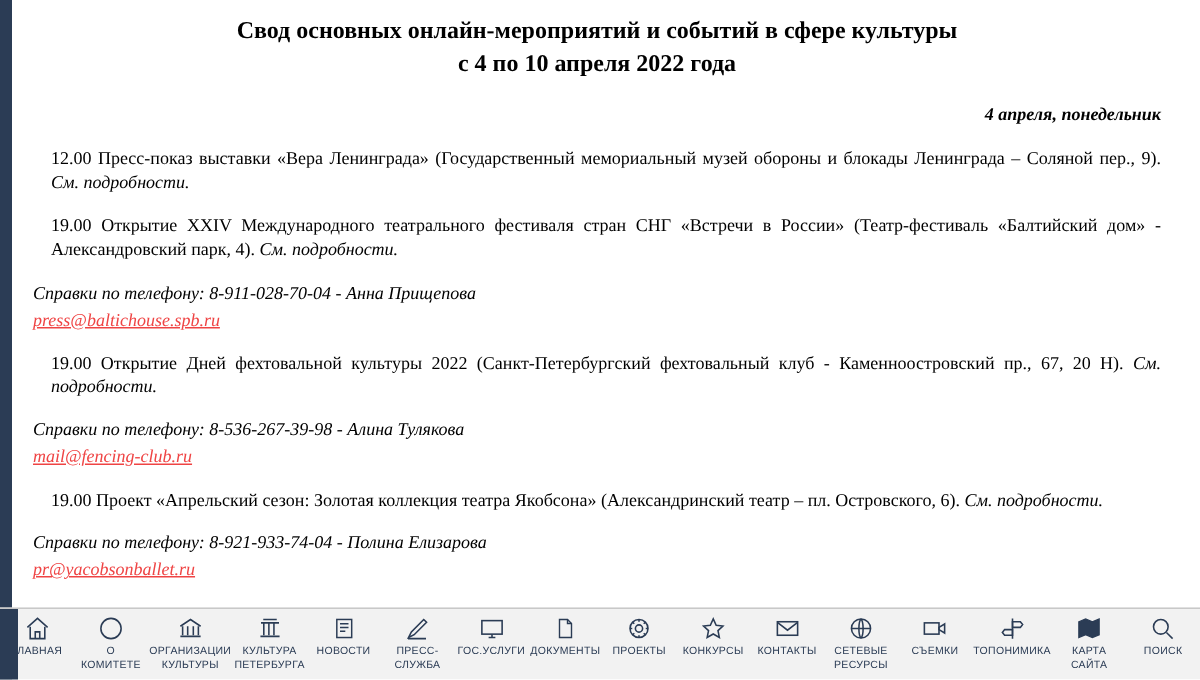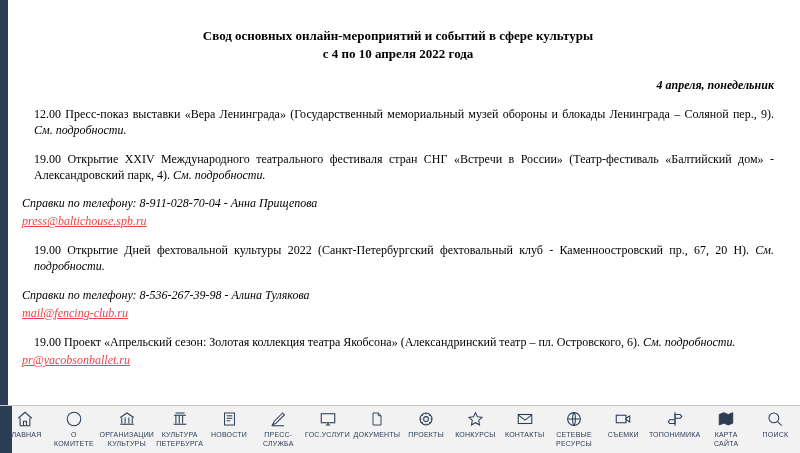--- a/index.html
+++ b/index.html
@@ -26,24 +26,24 @@
     position: absolute;
     left: 8px; top: 0;
     width: 780px; height: 405px;
     padding: 10px 14px 0 14px;
     background: #ffffff;
     overflow: hidden;
   }
   .doc-title {
     text-align: center;
     font-weight: bold;
-    font-size: 13px;
+    font-size: 16px;
     line-height: 1.35;
     color: #000;
-    margin: 17px 0 0 0;
+    margin: 0 0 0 0;
   }
   .doc-title .line2 { display: block; }
   .day-head {
     font-weight: bold;
     font-style: italic;
     font-size: 12px;
     margin: 16px 0 0 0;
     text-align: right;
   }
   .para {
@@ -147,20 +147,21 @@
 
     <p class="para">
       <span>19.00 Открытие Дней фехтовальной культуры 2022 (Санкт-Петербургский фехтовальный клуб - Каменноостровский пр., 67, 20 Н). </span><span class="em">См. подробности.</span>
     </p>
     <p class="contact">Справки по телефону: 8-536-267-39-98 - Алина Тулякова</p>
     <a class="mail" href="#">mail@fencing-club.ru</a>
 
     <p class="para">
       <span>19.00 Проект «Апрельский сезон: Золотая коллекция театра Якобсона» (Александринский театр – пл. Островского, 6). </span><span class="em">См. подробности.</span>
     </p>
+    <p class="contact">Справки по телефону: 8-921-933-74-04 - Полина Елизарова</p>
     <a class="mail" href="#">pr@yacobsonballet.ru</a>
 
   </div>
 
   <div class="scroll-track"></div>
 
   <div class="navbar">
     <div class="home-accent"></div>
 
     <div class="nav-item">

